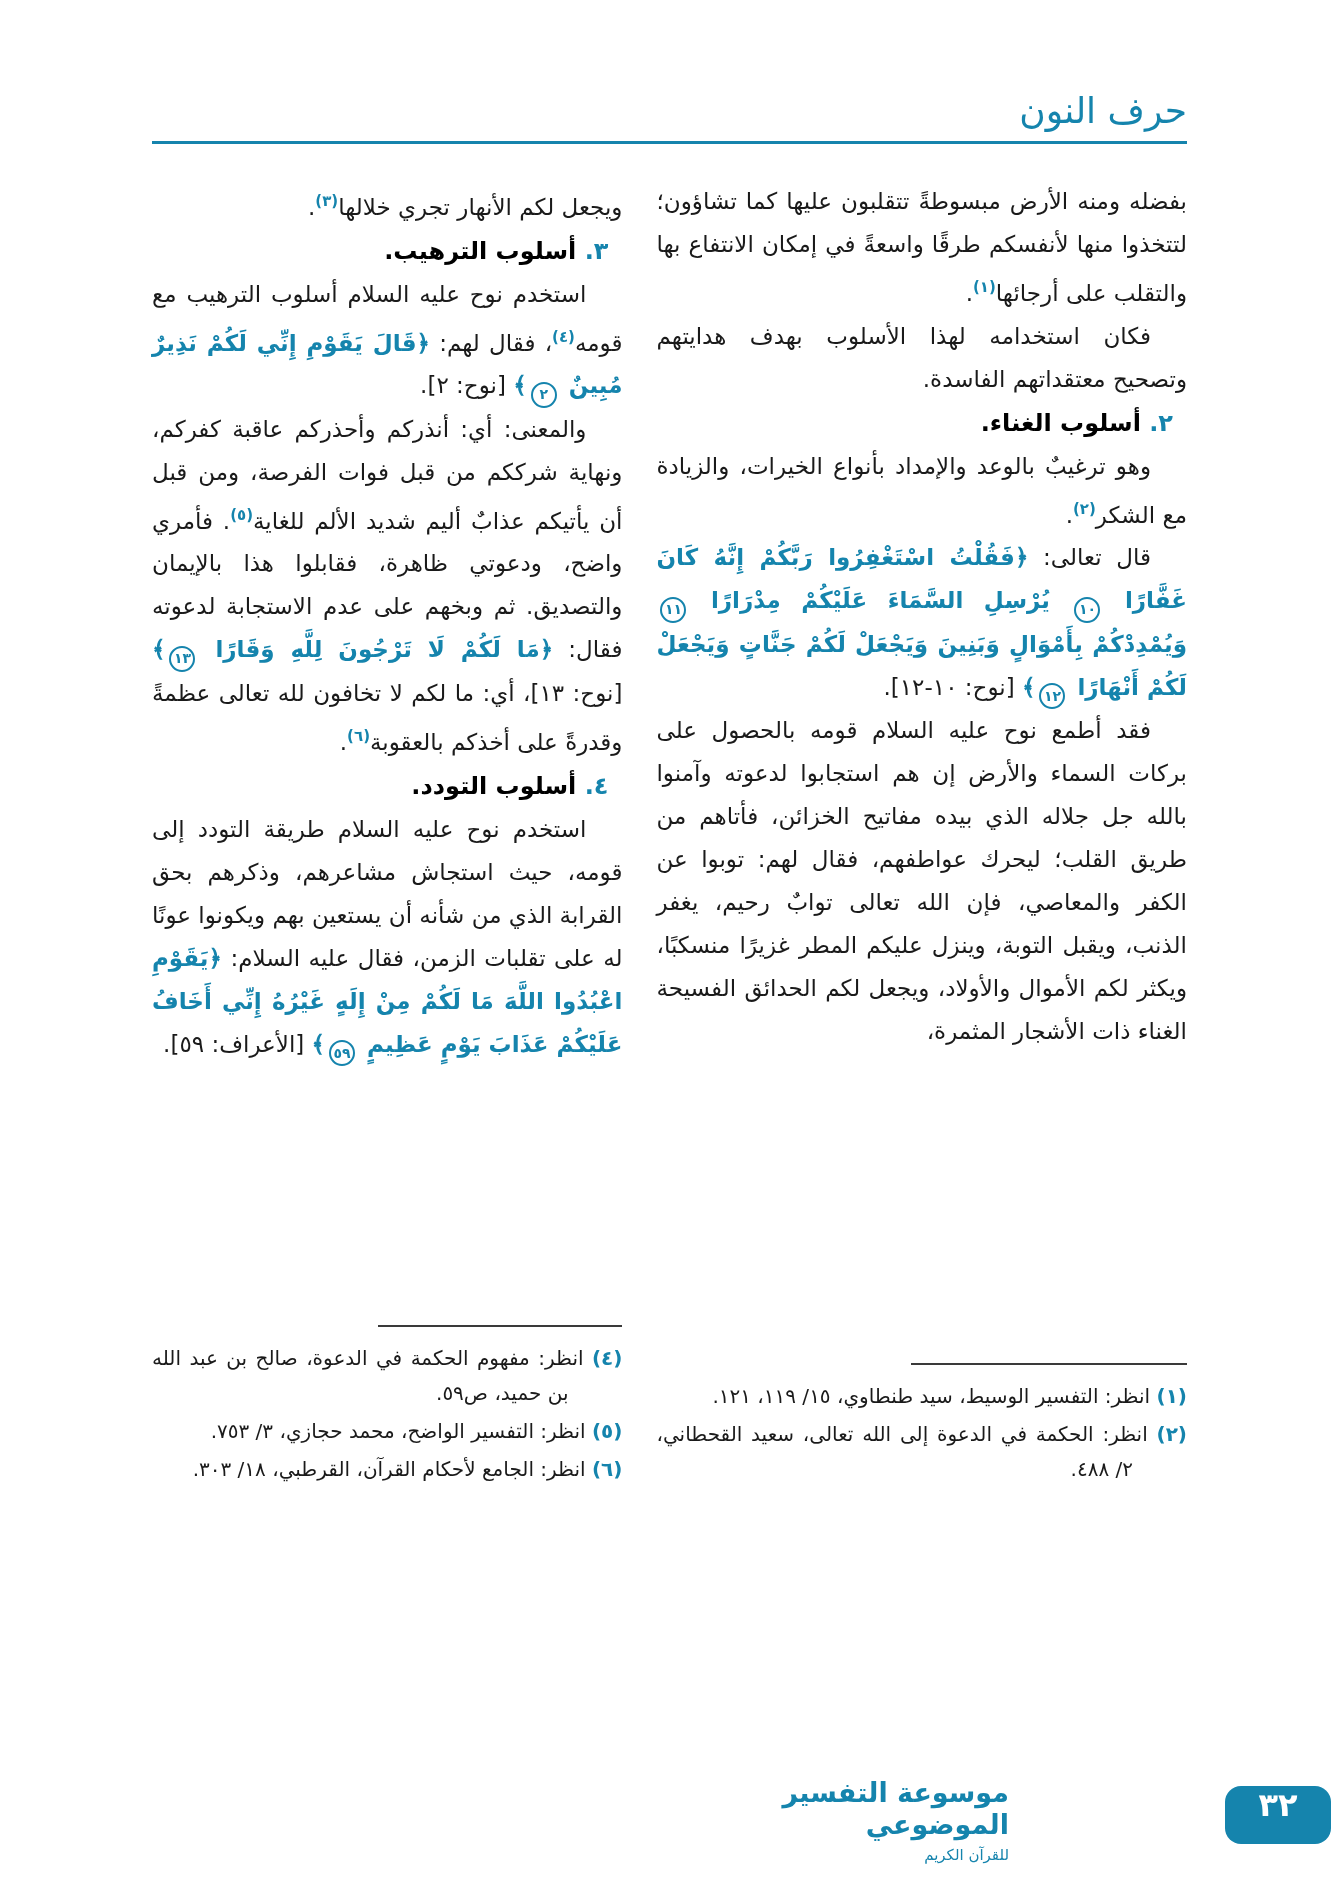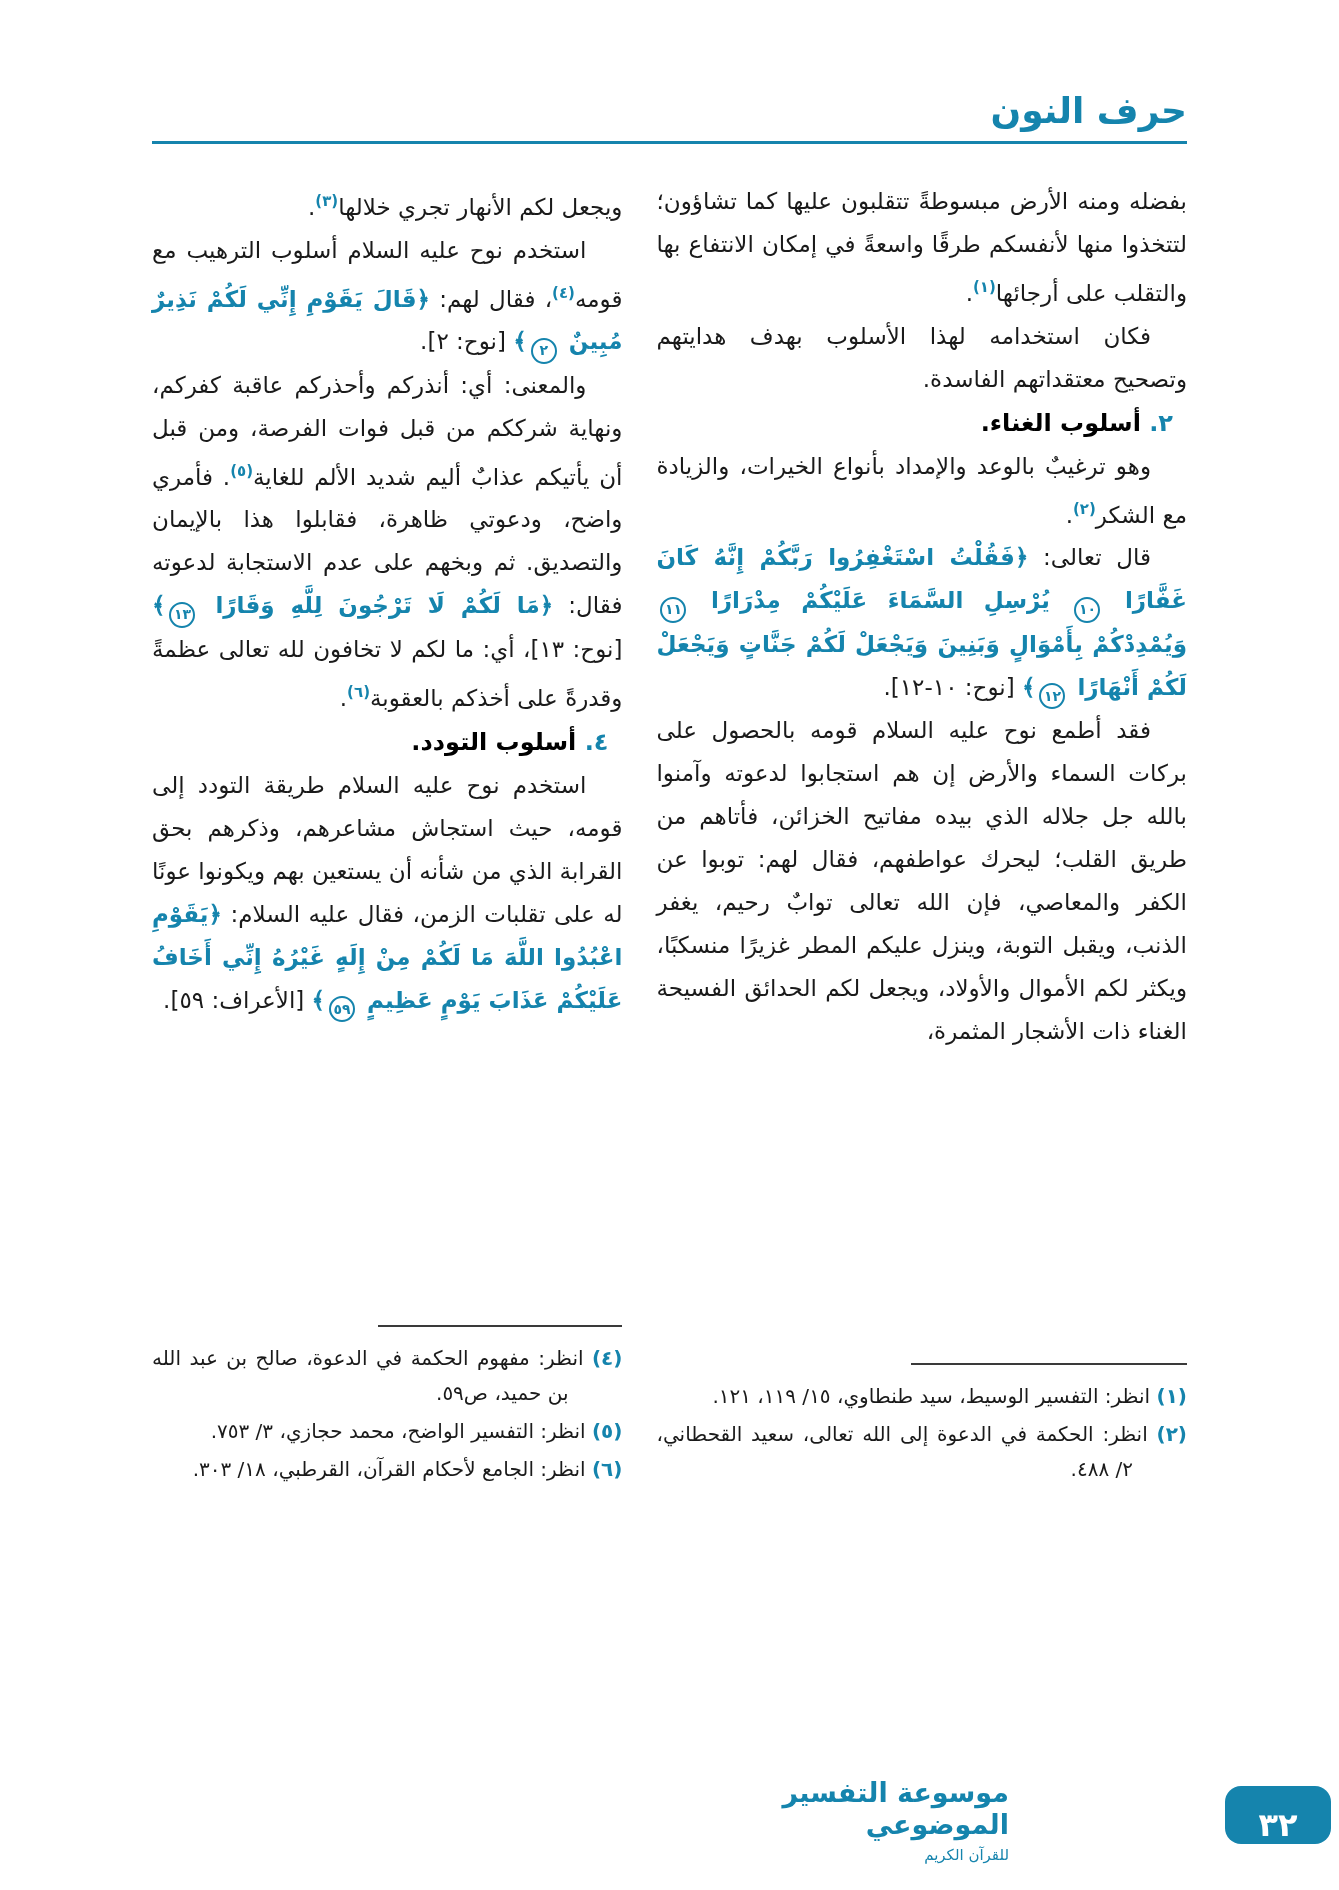--- a/index.html
+++ b/index.html
@@ -2,21 +2,21 @@
 <html lang="ar" dir="rtl"><head>
 <meta charset="utf-8">
 <style>
   *{box-sizing:border-box}
   html,body{margin:0;padding:0;background:#ffffff}
   .page{position:relative;width:1339px;height:1890px;background:#fff;direction:rtl;
         font-family:"DejaVu Sans",sans-serif;overflow:hidden}
 
   
   .header{position:absolute;top:90px;right:152px;left:152px}
-  .header-title{color:#1584ad;font-size:36px;font-weight:bold;text-align:right;letter-spacing:1px}
+  .header-title{color:#1584ad;font-size:36px;font-weight:normal;text-align:right;letter-spacing:1px}
   .header-rule{margin-top:10px;height:3px;background:#1584ad}
 
   
   .content{position:absolute;top:180px;right:152px;left:152px;height:1310px;display:flex;gap:34px}
   .col{display:flex;flex-direction:column;min-width:0}
   .col-right{flex:53}
   .col-left{flex:47}
 
   p.body{margin:0;font-size:23px;line-height:43px;text-align:justify;color:#1a1a1a}
   .indent{text-indent:36px}
@@ -34,21 +34,21 @@
   .fn-sep{width:52%;height:2px;background:#3a3a3a;margin-bottom:14px}
   .fn{font-size:20px;line-height:35px;text-align:justify;color:#1a1a1a;
       padding-right:54px;text-indent:-54px;margin:0 0 3px}
   .fn-num{color:#1584ad;font-weight:bold}
 
   
   .logo{position:absolute;bottom:26px;right:330px;width:250px;color:#1584ad}
   .logo-main{font-size:27px;font-weight:bold;line-height:32px}
   .logo-sub{font-size:15px;margin-top:5px;letter-spacing:2px}
   .page-badge{position:absolute;right:8px;bottom:46px;width:106px;height:58px;background:#1584ad;
-              border-radius:16px;display:flex;align-items:flex-end;justify-content:center;
+              border-radius:16px;display:flex;align-items:flex-start;justify-content:center;
               color:#fff;font-size:32px;font-weight:bold}
 </style>
 </head>
 <body>
 
 <div class="page">
 
   <div class="header">
     <div class="header-title">حرف النون</div>
     <div class="header-rule"></div>
@@ -68,20 +68,21 @@
         <div class="fn-sep"></div>
         <div>
             <p class="fn"><span class="fn-num">(١)</span><span> انظر: التفسير الوسيط، سيد طنطاوي، ١٥/ ١١٩، ١٢١.</span></p>
             <p class="fn"><span class="fn-num">(٢)</span><span> انظر: الحكمة في الدعوة إلى الله تعالى، سعيد القحطاني، ٢/ ٤٨٨.</span></p>
           </div>
       </div>
     </section>
 
     <section class="col col-left">
       <p class="body"><span>ويجعل لكم الأنهار تجري خلالها</span><span class="fnmark">(٣)</span><span>.</span></p>
+      <p class="sec-head"><span class="sec-num">٣.</span><span> أسلوب الترهيب.</span></p>
       <p class="body indent"><span>استخدم نوح عليه السلام أسلوب الترهيب مع قومه</span><span class="fnmark">(٤)</span><span>، فقال لهم: </span><span class="quran">﴿قَالَ يَقَوْمِ إِنِّي لَكُمْ نَذِيرٌ مُبِينٌ </span><span class="ayah">٢</span><span class="quran">﴾</span><span class="ref"> [نوح: ٢].</span></p>
       <p class="body indent"><span>والمعنى: أي: أنذركم وأحذركم عاقبة كفركم، ونهاية شرككم من قبل فوات الفرصة، ومن قبل أن يأتيكم عذابٌ أليم شديد الألم للغاية</span><span class="fnmark">(٥)</span><span>. فأمري واضح، ودعوتي ظاهرة، فقابلوا هذا بالإيمان والتصديق. ثم وبخهم على عدم الاستجابة لدعوته فقال: </span><span class="quran">﴿مَا لَكُمْ لَا تَرْجُونَ لِلَّهِ وَقَارًا </span><span class="ayah">١٣</span><span class="quran">﴾</span><span class="ref"> [نوح: ١٣]،</span><span> أي: ما لكم لا تخافون لله تعالى عظمةً وقدرةً على أخذكم بالعقوبة</span><span class="fnmark">(٦)</span><span>.</span></p>
       <p class="sec-head"><span class="sec-num">٤.</span><span> أسلوب التودد.</span></p>
       <p class="body indent"><span>استخدم نوح عليه السلام طريقة التودد إلى قومه، حيث استجاش مشاعرهم، وذكرهم بحق القرابة الذي من شأنه أن يستعين بهم ويكونوا عونًا له على تقلبات الزمن، فقال عليه السلام: </span><span class="quran">﴿يَقَوْمِ اعْبُدُوا اللَّهَ مَا لَكُمْ مِنْ إِلَهٍ غَيْرُهُ إِنِّي أَخَافُ عَلَيْكُمْ عَذَابَ يَوْمٍ عَظِيمٍ </span><span class="ayah">٥٩</span><span class="quran">﴾</span><span class="ref"> [الأعراف: ٥٩].</span></p>
 
       <div class="footnotes">
         <div class="fn-sep"></div>
         <div>
             <p class="fn"><span class="fn-num">(٤)</span><span> انظر: مفهوم الحكمة في الدعوة، صالح بن عبد الله بن حميد، ص٥٩.</span></p>
             <p class="fn"><span class="fn-num">(٥)</span><span> انظر: التفسير الواضح، محمد حجازي، ٣/ ٧٥٣.</span></p>

